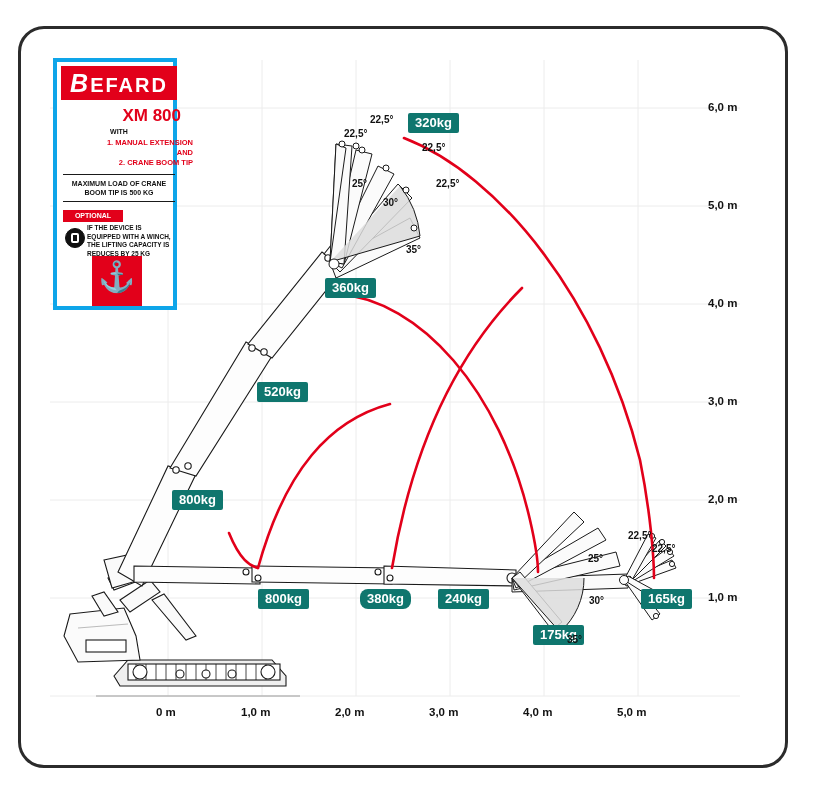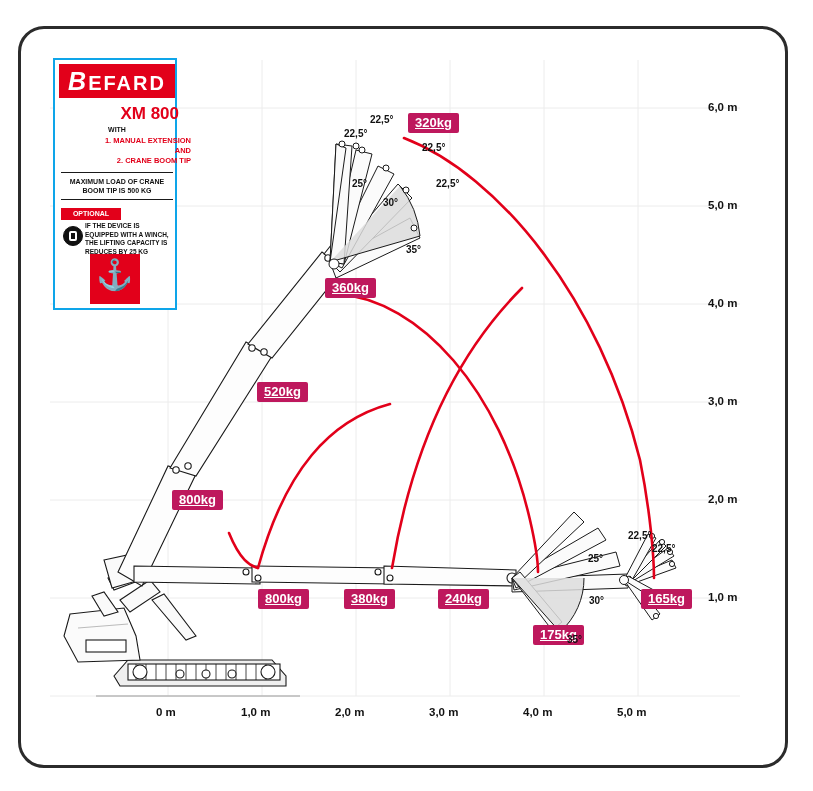--- a/index.html
+++ b/index.html
@@ -36,21 +36,21 @@
     height: 791px;
     pointer-events: none;
   }
   
   .logo-panel {
     position: absolute;
     left: 53px;
     top: 58px;
     width: 124px;
     height: 252px;
-    border: 2px solid #0ea5e9;
+    border: 4px solid #0ea5e9;
     background: #ffffff;
     box-sizing: border-box;
   }
   .logo-bar {
     position: absolute;
     left: 4px;
     top: 4px;
     width: 116px;
     height: 34px;
     background: #e2001a;
@@ -168,29 +168,28 @@
     left: 50%;
     top: 6px;
     transform: translateX(-50%);
     color: #ffffff;
     font-size: 30px;
     line-height: 30px;
   }
   
   .tag {
     position: absolute;
-    background: #be185d;
+    background: #0f766e;
     color: #ffffff;
     font-weight: bold;
     font-size: 13px;
     padding: 3px 7px 4px 7px;
     border-radius: 2px;
     white-space: nowrap;
     line-height: 13px;
-    text-decoration: underline;
   }
   .axis-label {
     position: absolute;
     color: #111;
     font-weight: bold;
     font-size: 11.5px;
     white-space: nowrap;
   }
   .note-box {
     position: absolute;
@@ -379,21 +378,21 @@
     <div class="hook-box">
         <span class="hk">⚓</span>
       </div>
   </div>
 
   <div class="tag" style="left:408px; top:113px;">320kg</div>
   <div class="tag" style="left:325px; top:278px;">360kg</div>
   <div class="tag" style="left:257px; top:382px;">520kg</div>
   <div class="tag" style="left:172px; top:490px;">800kg</div>
   <div class="tag" style="left:258px; top:589px;">800kg</div>
-  <div class="tag" style="left:344px; top:589px;">380kg</div>
+  <div class="tag" style="left:360px; top:589px;border-radius:8px;">380kg</div>
   <div class="tag" style="left:438px; top:589px;">240kg</div>
   <div class="tag" style="left:533px; top:589px;margin-top:36px;">175kg</div>
   <div class="tag" style="left:641px; top:589px;">165kg</div>
 
 
   <div class="ang" style="left:370px; top:114px;">22,5°</div>
   <div class="ang" style="left:344px; top:128px;">22,5°</div>
   <div class="ang" style="left:422px; top:142px;">22,5°</div>
   <div class="ang" style="left:436px; top:178px;">22,5°</div>
   <div class="ang" style="left:352px; top:178px;">25°</div>

